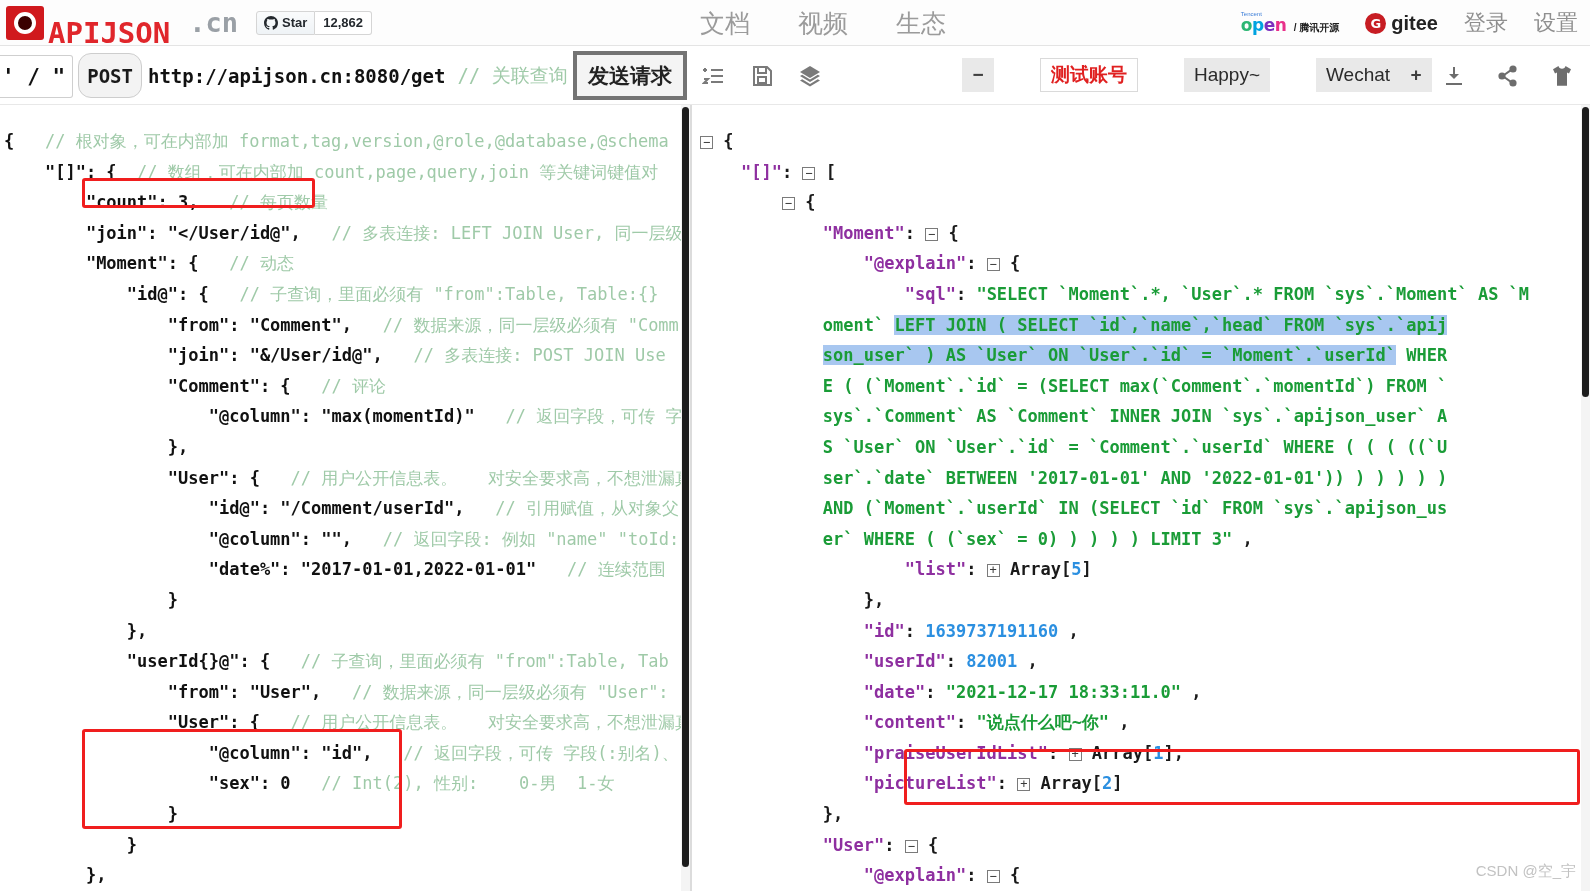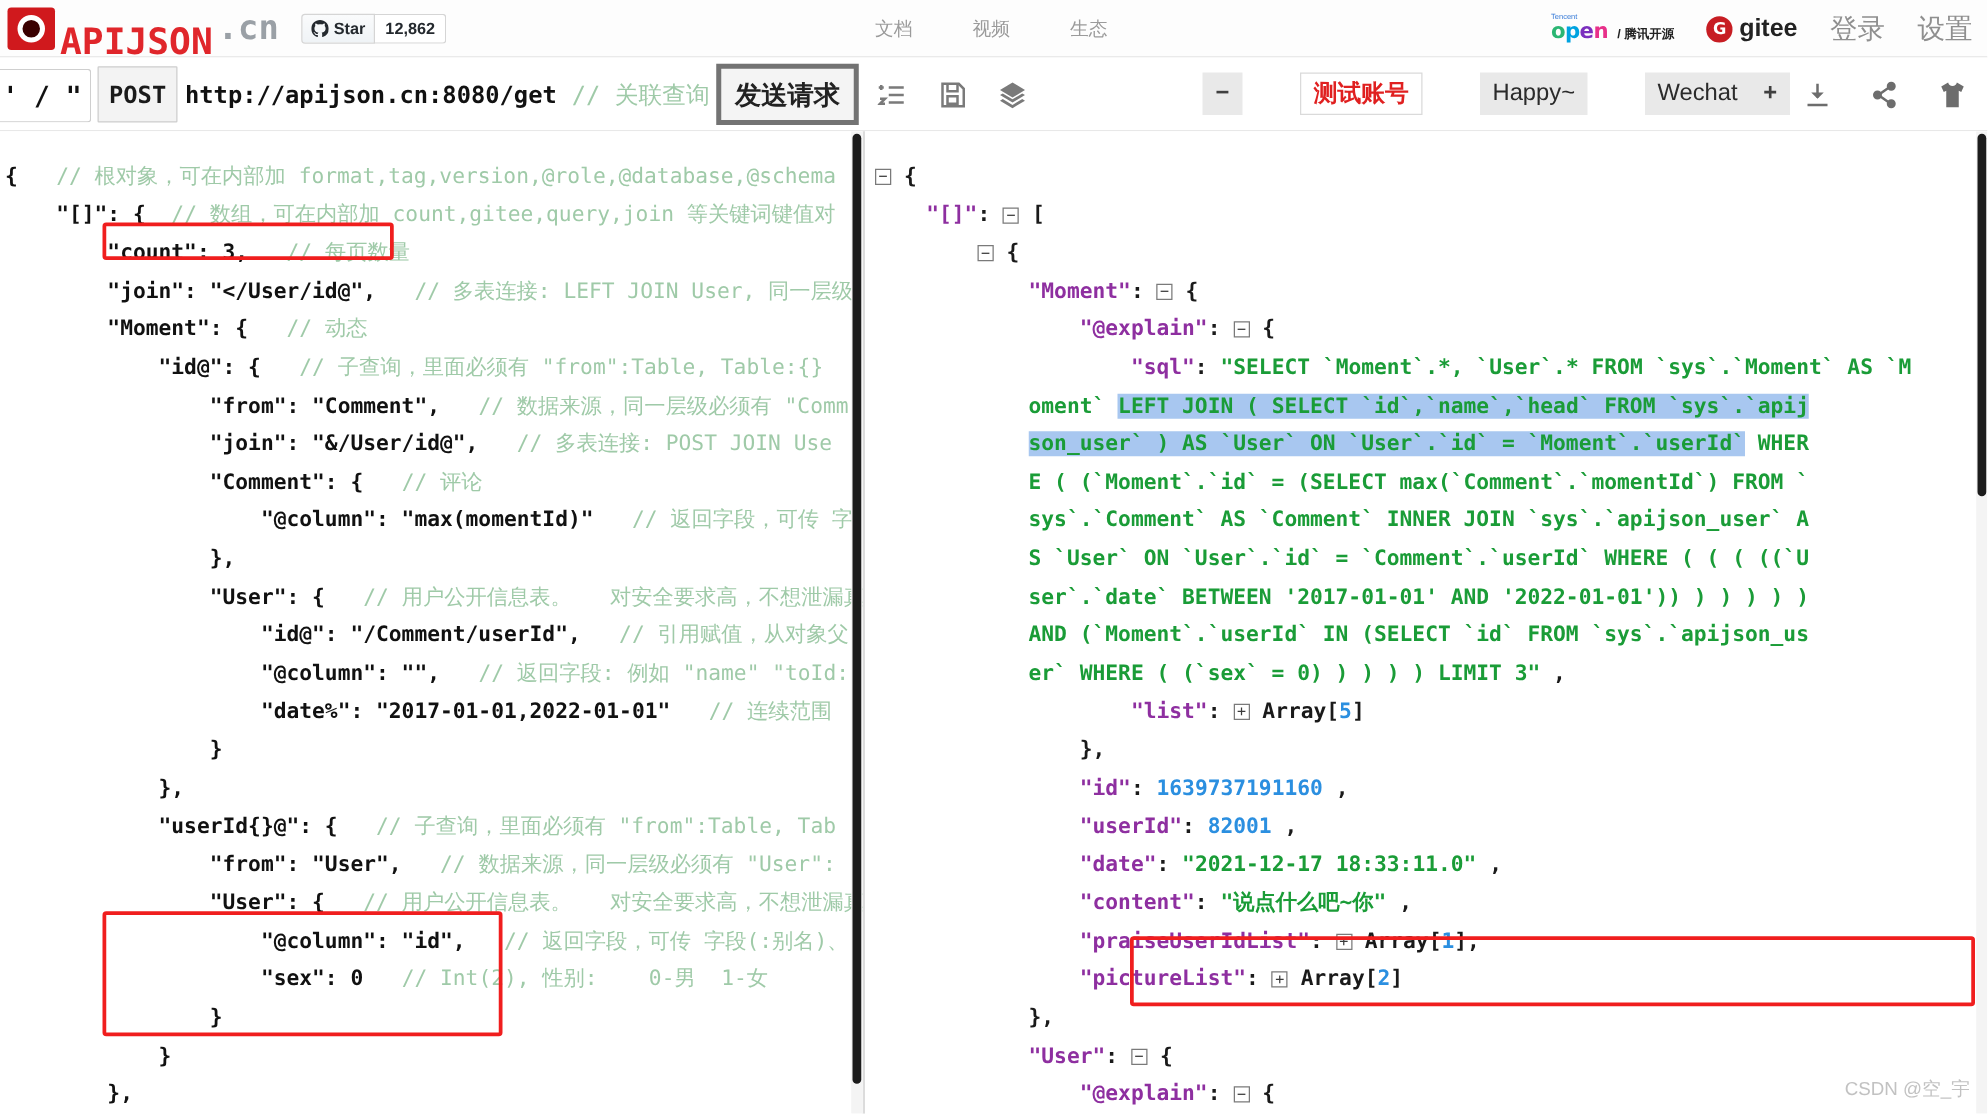--- a/index.html
+++ b/index.html
@@ -30,21 +30,21 @@
     width: 22px; height: 22px; border-radius: 50%;
     border: 4px solid #ffffff; background: #3a0000;
   }
   .brand-name {
     font-family: "DejaVu Sans Mono", monospace;
     font-weight: bold; font-size: 29px; color: #e0262b;
     letter-spacing: 0px; margin-left: 4px; margin-top: 20px;
   }
   .brand-tld {
     font-family: "DejaVu Sans Mono", monospace;
-    font-weight: bold; font-size: 27px; color: #9aa0a6; margin-left: 4px;
+    font-weight: bold; font-size: 27px; color: #9aa0a6; margin-left: 19px;
   }
   .gh-star {
     display: flex; align-items: stretch; margin-left: 18px; height: 24px;
     font-size: 13px; font-weight: bold; color: #24292e;
   }
   .gh-star .g1 {
     display: flex; align-items: center; gap: 4px;
     padding: 0 7px; border: 1px solid #d5d5d5; border-radius: 3px 0 0 3px;
     background: linear-gradient(#fafbfc,#eff3f6);
   }
@@ -53,21 +53,21 @@
     border: 1px solid #d5d5d5; border-left: none; border-radius: 0 3px 3px 0;
     background: #fff;
   }
   .gh-icon { width: 14px; height: 14px; display:block; }
 
   .nav-center {
     position: absolute; left: 700px; top: 0; height: 46px;
     display: flex; align-items: center; gap: 48px;
   }
   .nav-center a {
-    font-size: 15px; color: #9b9b9b; text-decoration: none;
+    font-size: 25px; color: #9b9b9b; text-decoration: none;
   }
   .header-right {
     position: absolute; right: 12px; top: 0; height: 46px;
     display: flex; align-items: center; gap: 26px;
   }
   .tencent-open { display:flex; align-items:center; gap:2px; }
   .tc-open-txt {
     font-family: "DejaVu Sans", sans-serif;
     font-weight: bold; font-size: 17px; letter-spacing: -0.5px;
   }
@@ -95,21 +95,21 @@
     border: 1px solid #cfcfcf; border-left: none; background: #fff;
     height: 43px; display: flex; align-items: center;
     padding: 0 7px 0 2px; margin-top: 2px;
     border-radius: 0 3px 3px 0;
   }
   .method-btn {
     font-family: "DejaVu Sans Mono", monospace;
     font-size: 19px; font-weight: bold; color: #1a1a1a;
     background: #f3f3f3; border: 1px solid #cdcdcd;
     height: 45px; display:flex; align-items:center; padding: 0 8px;
-    margin-left: 5px; border-radius: 1px;
+    margin-left: 5px; border-radius: 13px;
   }
   .url-field {
     font-family: "DejaVu Sans Mono", monospace;
     font-size: 19px; height: 45px; display: flex; align-items: center;
     padding-left: 6px; white-space: nowrap; overflow: hidden;
     width: 460px;
   }
   .url-val { color: #111; font-weight: bold; }
   .url-cmt { color: #9fcaa8; margin-left: 12px; }
   .send-btn {
@@ -310,21 +310,21 @@
       <svg class="ticon" viewBox="0 0 24 24" fill="#6d6d6d">
         <path d="M8.5 2 3 5.2l2 4.3 2-1v13.3h10V8.5l2 1 2-4.3L15.5 2a3.6 3.6 0 0 1-7 0z"></path>
       </svg>
     </div>
   </div>
 
   <div class="panes">
 
     <div class="pane-left">
       <pre class="code"><span class="k">{</span>   <span class="cmt">// 根对象，可在内部加 format,tag,version,@role,@database,@schema</span>
-    <span class="k">"[]": {</span>  <span class="cmt">// 数组，可在内部加 count,gitee,query,join 等关键词键值对</span>
+    <span class="k">"[]": {</span>  <span class="cmt">// 数组，可在内部加 count,page,query,join 等关键词键值对</span>
         <span class="k">"count": 3,</span>   <span class="cmt">// 每页数量</span>
         <span class="k">"join": "&lt;/User/id@",</span>   <span class="cmt">// 多表连接: LEFT JOIN User, 同一层级</span>
         <span class="k">"Moment": {</span>   <span class="cmt">// 动态</span>
             <span class="k">"id@": {</span>   <span class="cmt">// 子查询，里面必须有 "from":Table, Table:{}</span>
                 <span class="k">"from": "Comment",</span>   <span class="cmt">// 数据来源，同一层级必须有 "Comm</span>
                 <span class="k">"join": "&amp;/User/id@",</span>   <span class="cmt">// 多表连接: POST JOIN Use</span>
                 <span class="k">"Comment": {</span>   <span class="cmt">// 评论</span>
                     <span class="k">"@column": "max(momentId)"</span>   <span class="cmt">// 返回字段，可传 字</span>
                 <span class="k">},</span>
                 <span class="k">"User": {</span>   <span class="cmt">// 用户公开信息表。   对安全要求高，不想泄漏真</span>

